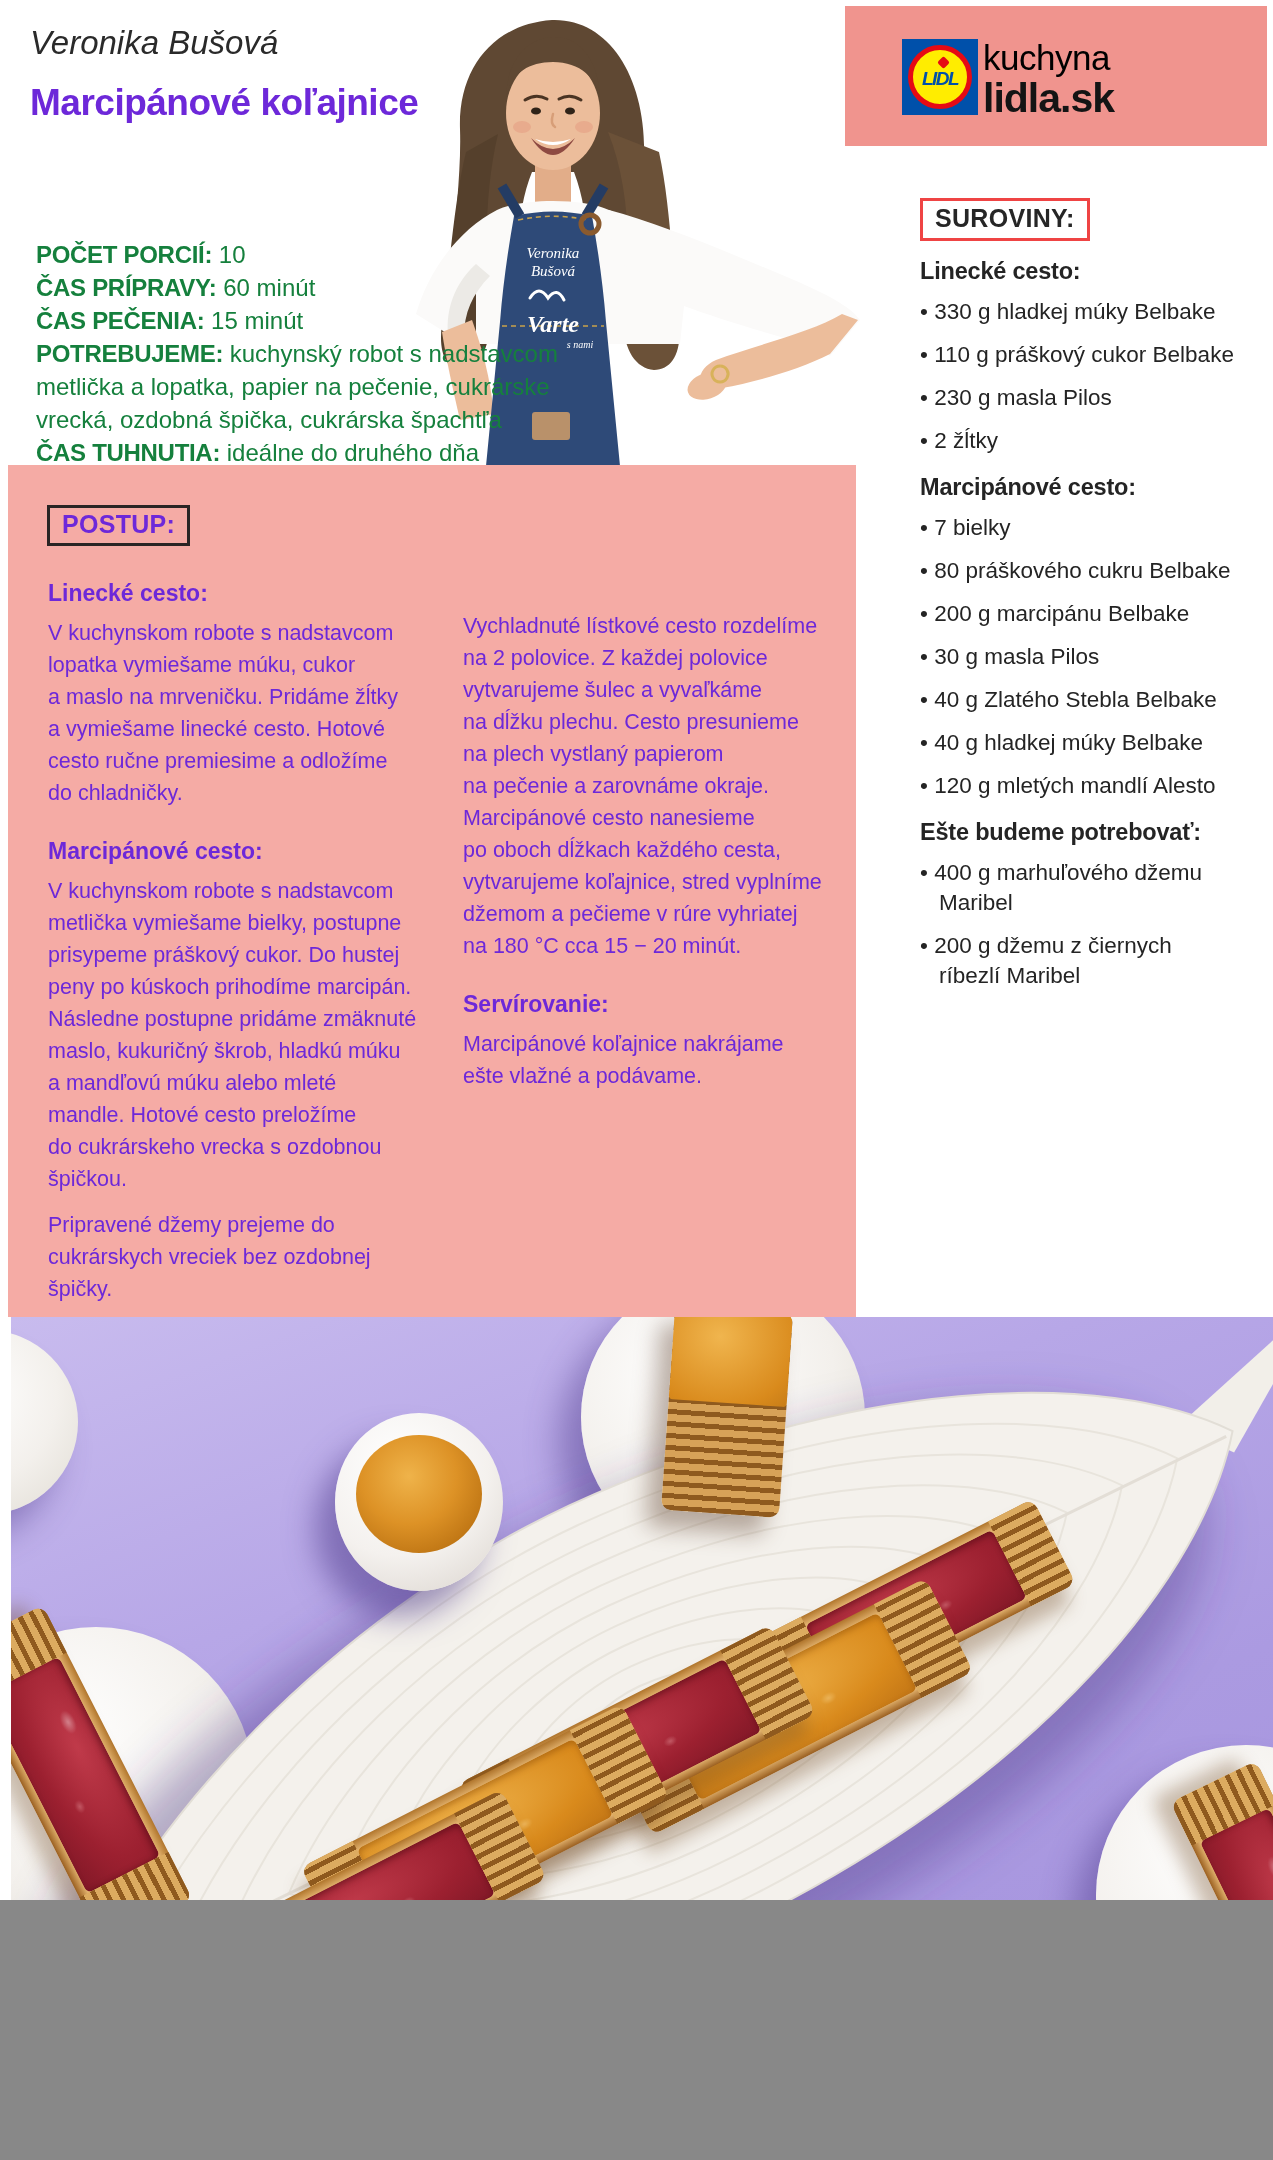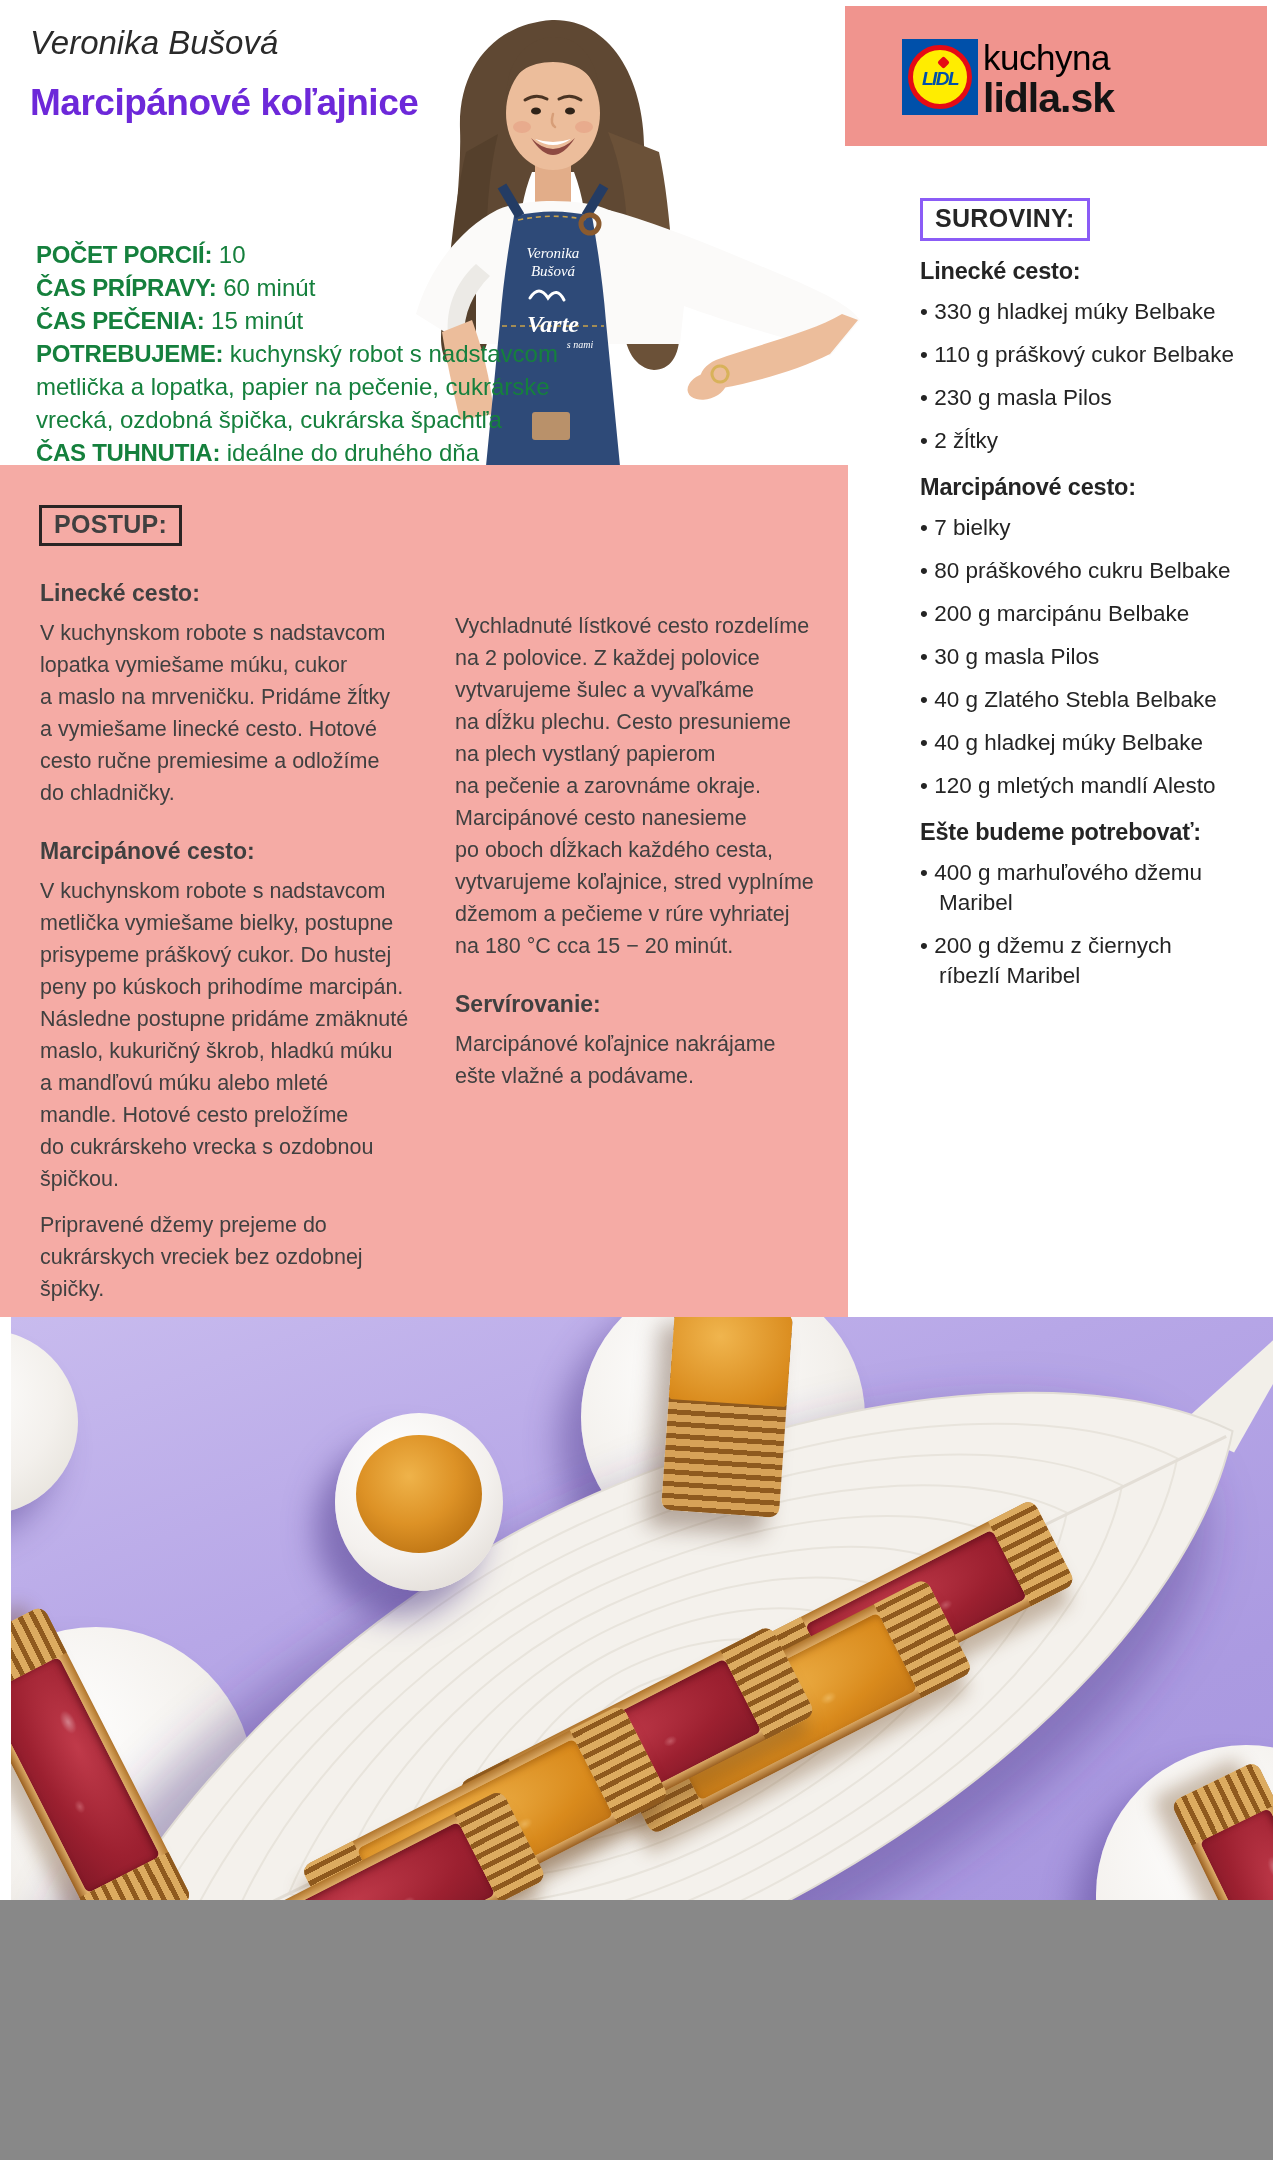--- a/index.html
+++ b/index.html
@@ -19,29 +19,29 @@
   .lidl-ring{width:64px;height:64px;background:#ffed00;border:5px solid #e60a14;border-radius:50%;
              display:flex;align-items:center;justify-content:center;position:relative;box-sizing:border-box;}
   .lidl-word{color:#0050aa;font-weight:800;font-style:italic;font-size:19px;letter-spacing:-1.5px;margin-top:4px;}
   .lidl-dot{position:absolute;width:9px;height:9px;background:#e60a14;border-radius:2px;transform:rotate(45deg);top:8px;left:26px;}
   .lidl-logo.small{transform:scale(.76);transform-origin:top left;}
   
   .meta{position:absolute;left:36px;top:238px;width:560px;font-size:24px;line-height:33px;color:#15803d;}
   .meta .meta-line b{font-weight:800;letter-spacing:-.3px;}
   .meta .meta-line span{white-space:pre-line;}
   
-  .suroviny-box{position:absolute;left:920px;top:198px;border:3px solid #8b5cf6;padding:3px 12px 5px 12px;
+  .suroviny-box{position:absolute;left:920px;top:198px;border:3px solid #ef4444;padding:3px 12px 5px 12px;
                 font-size:25px;font-weight:800;background:#fff;letter-spacing:.3px;}
   .ingredients{position:absolute;left:920px;top:240px;width:350px;font-size:22.5px;color:#242424;}
   .ing-group h3{font-size:23.5px;font-weight:800;margin:18px 0 12px 0;letter-spacing:-.2px;}
   .ing-group ul{list-style:none;margin:0;padding:0;}
   .ing-group li{padding-left:19px;text-indent:-19px;line-height:30px;margin-bottom:13px;white-space:pre-line;}
   .ing-group li::before{content:"• ";}
   
-  .postup{position:absolute;left:0;top:465px;width:848px;height:852px;background:#f5aba5;color:#404040;}
+  .postup{position:absolute;left:8px;top:465px;width:848px;height:852px;background:#f5aba5;color:#6d28d9;}
   .postup-box{position:absolute;left:39px;top:40px;border:3px solid #2a2424;padding:2px 12px 4px 12px;
               font-size:25px;font-weight:800;letter-spacing:.3px;}
   .col{position:absolute;font-size:21.5px;line-height:32px;}
   .col-left{left:40px;top:112px;width:400px;}
   .col-right{left:455px;top:145px;width:393px;}
   .col h3{font-size:23px;font-weight:800;margin:0 0 8px 0;}
   .col p{margin:0 0 14px 0;white-space:pre-line;}
   .col .gap{height:12px;}
   
   .photo{position:absolute;left:11px;top:1317px;width:1273px;height:843px;overflow:hidden;

